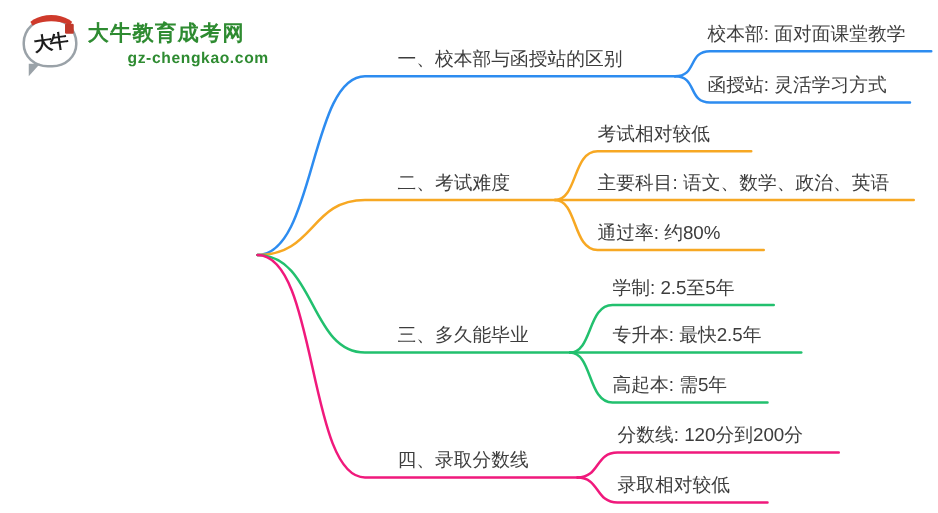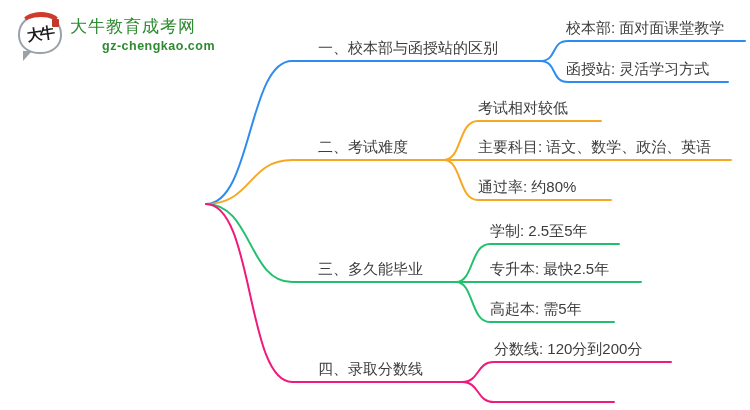--- a/index.html
+++ b/index.html
@@ -29,21 +29,21 @@
   .logo-arc{
     position:absolute;top:-4px;left:1px;width:34px;height:16px;
     border:3px solid transparent;border-top:5px solid #cf3a2b;border-radius:50%;
   }
   .logo-chars{
     font-family:"DejaVu Serif","Liberation Serif",serif;
     font-weight:bold;font-size:15px;color:#1c1c1c;letter-spacing:-2px;
     transform:rotate(-8deg);
   }
   .logo-seal{position:absolute;top:3px;right:1px;width:7px;height:8px;background:#c0392b;border-radius:1px;}
-  .logo-name{font-size:17px;font-weight:normal;color:#2e8b31;letter-spacing:1px;}
+  .logo-name{font-size:17px;font-weight:bold;color:#2e8b31;letter-spacing:1px;}
   .logo-domain{font-size:12.5px;font-weight:bold;color:#2e8b31;margin-top:1px;letter-spacing:0.5px;margin-left:32px;}
 </style>
 </head>
 <body>
 
 <div id="stage">
 
   <svg id="wires" viewBox="0 0 750 410">
 
     <path d="M206,204 C252,204 248,61 292,61 L540,61" stroke="#2D8CF0"></path>
@@ -87,14 +87,15 @@
   <div class="lbl" style="left:478px;top:137px;">主要科目: 语文、数学、政治、英语</div>
   <div class="lbl" style="left:478px;top:177px;">通过率: 约80%</div>
 
   <div class="lbl" style="left:318px;top:259px;">三、多久能毕业</div>
   <div class="lbl" style="left:490px;top:221px;">学制: 2.5至5年</div>
   <div class="lbl" style="left:490px;top:259px;">专升本: 最快2.5年</div>
   <div class="lbl" style="left:490px;top:299px;">高起本: 需5年</div>
 
   <div class="lbl" style="left:318px;top:359px;">四、录取分数线</div>
   <div class="lbl" style="left:494px;top:339px;">分数线: 120分到200分</div>
+  <div class="lbl" style="left:494px;top:379px;">录取相对较低</div>
 
 </div>
 
 </body></html>

